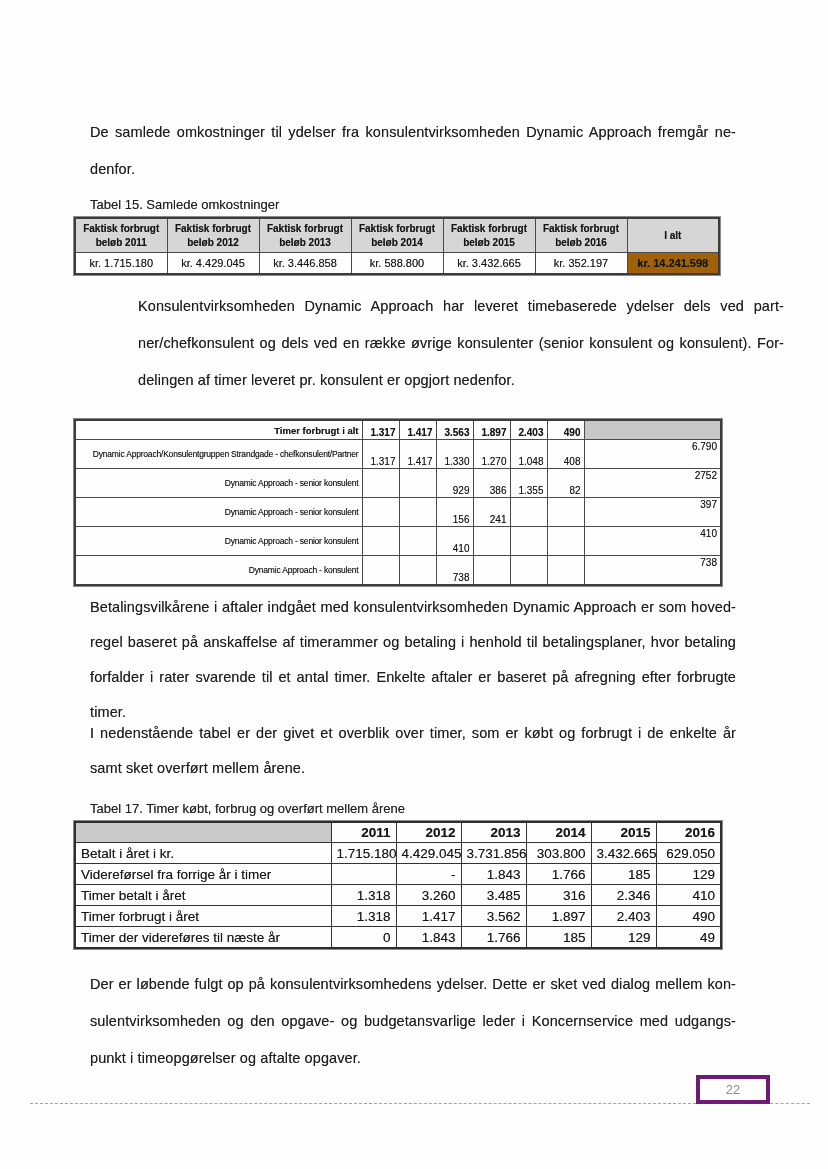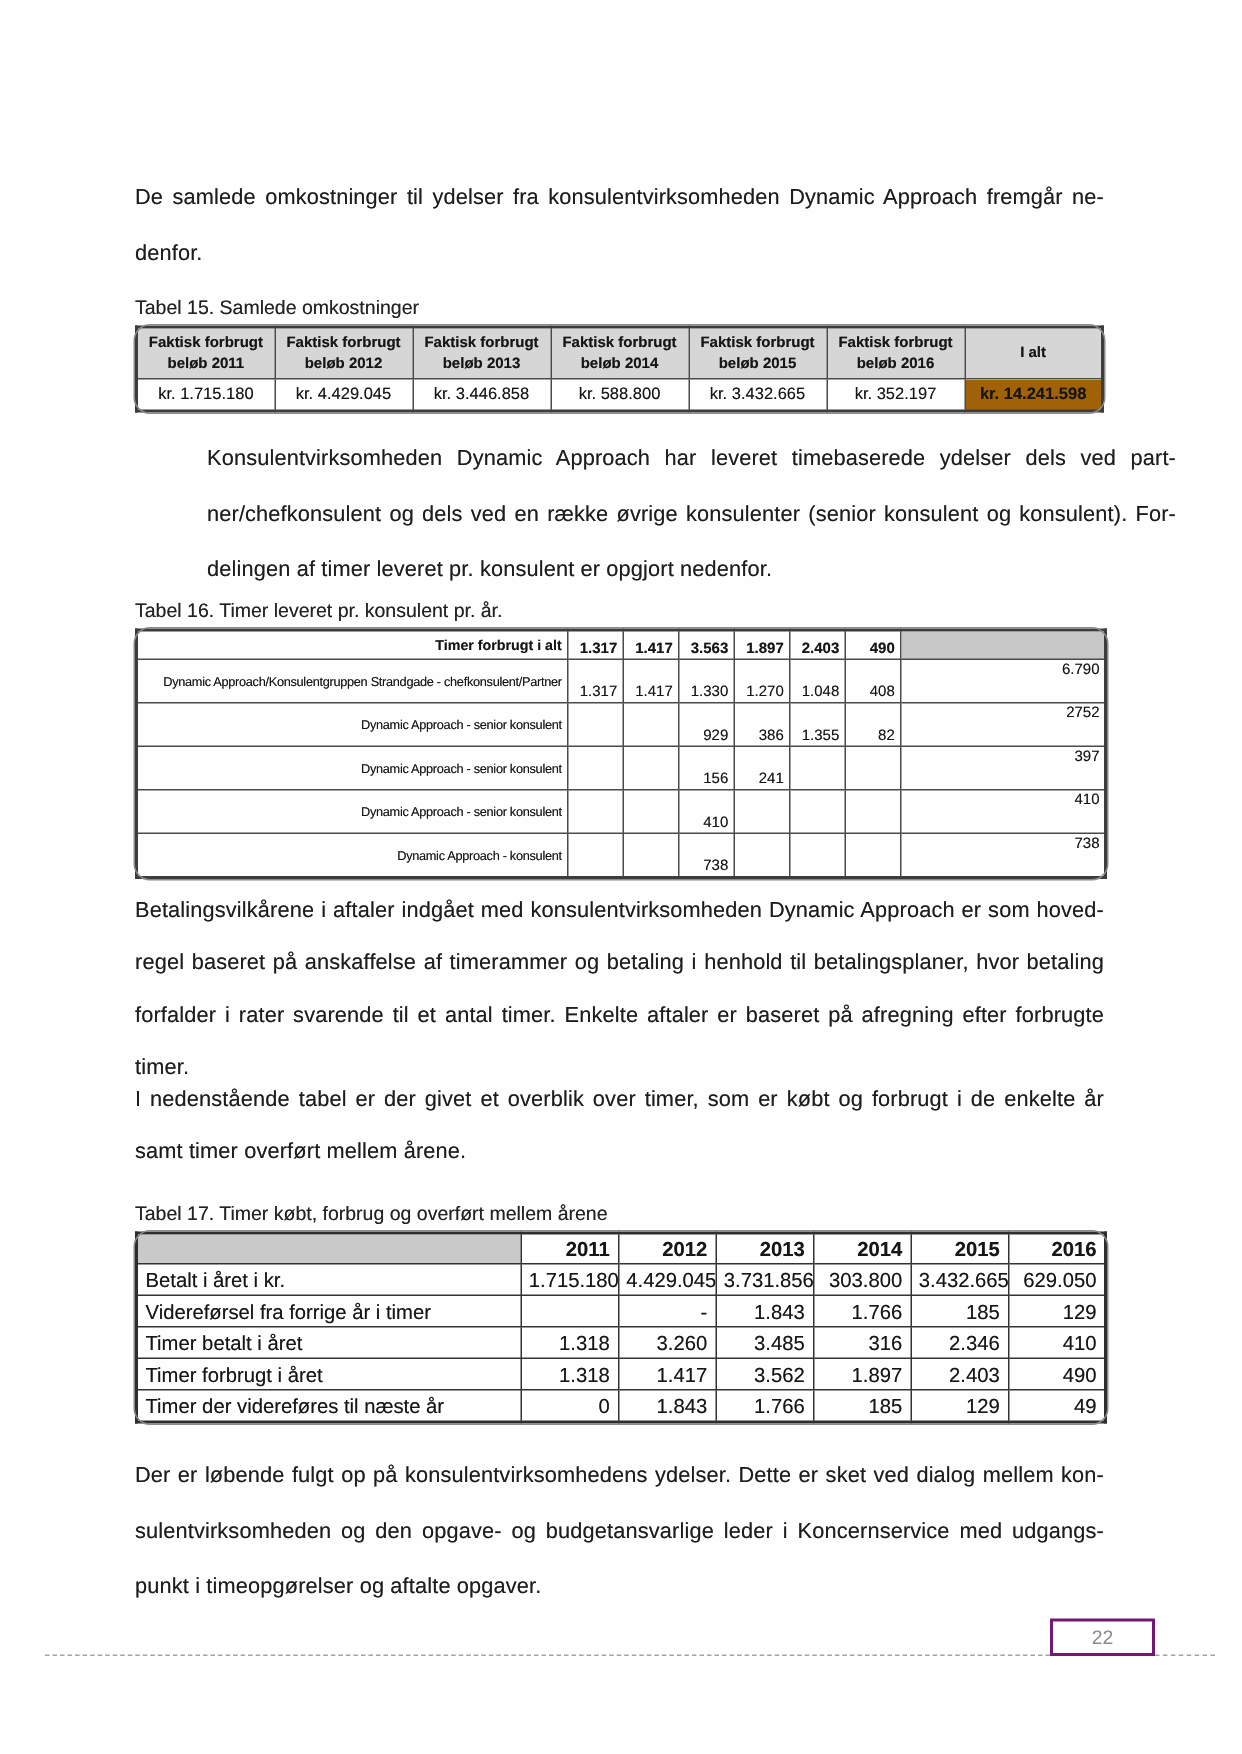--- a/index.html
+++ b/index.html
@@ -14,22 +14,22 @@
   .p2{top:288px;line-height:37px;margin-left:48px;}
   .p3{top:590px;line-height:35px;}
   .p4{top:716px;line-height:35px;}
   .p5{top:966px;line-height:37px;}
   
   .caption{position:absolute;left:90px;width:646px;font-size:13px;color:#222;}
   .cap15{top:197px;}
   .cap16{top:399px;}
   .cap17{top:801px;}
   
-  table{position:absolute;left:90px;width:646px;border-collapse:collapse;table-layout:fixed;
-        color:#161616;border-radius:10px;}
+  table{position:absolute;left:74px;width:646px;border-collapse:collapse;table-layout:fixed;
+        color:#161616;}
   td,th{border:1px solid #4a4a4a;overflow:hidden;}
   table{border:2px solid #3c3c3c;outline:1px solid #8a8a8a;}
   
   .t15{top:217px;}
   .t15 th{background:#d6d6d6;font-size:10px;font-weight:bold;text-align:center;
           padding:3px 2px;line-height:1.35;}
   .t15 td{font-size:11px;text-align:center;height:18px;padding:1px 2px;}
   .t15 td.total{background:#a16207;font-weight:bold;}
   
   .t16{top:419px;}
@@ -50,21 +50,21 @@
   .t17 th.blank{background:#c9c9c9;}
   .t17 td{font-size:13.5px;height:18px;padding:1px 5px;}
   .t17 td.lbl{text-align:left;white-space:nowrap;}
   .t17 td.num{text-align:right;}
   
   .footer{position:absolute;left:30px;right:18px;top:1080px;height:24px;
           display:flex;align-items:flex-end;}
   .dashseg{border-bottom:1px dashed #a3a3a3;height:1px;}
   .dashseg.l{flex:1;}
   .dashseg.r{width:40px;}
-  .pagebox{width:66px;height:21px;border:2px solid #701a75;background:#fff;
+  .pagebox{width:66px;height:21px;border:4px solid #701a75;background:#fff;
            color:#8c8c8c;font-size:13px;display:flex;align-items:center;justify-content:center;
            text-shadow:none;}
 </style>
 </head>
 <body>
 
 <div class="sheet">
 
   <div class="para p1">
     <span class="pline">De samlede omkostninger til ydelser fra konsulentvirksomheden Dynamic Approach fremgår ne-</span>
@@ -95,21 +95,20 @@
     </tr>
   </tbody>
     </table>
 
   <div class="para p2">
     <span class="pline">Konsulentvirksomheden Dynamic Approach har leveret timebaserede ydelser dels ved part-</span>
     <span class="pline">ner/chefkonsulent og dels ved en række øvrige konsulenter (senior konsulent og konsulent). For-</span>
     <span class="pline last">delingen af timer leveret pr. konsulent er opgjort nedenfor.</span>
   </div>
 
-  <div class="caption cap16">Tabel 16. Timer leveret pr. konsulent pr. år.</div>
 
   <table class="t16">
     <colgroup>
       <col style="width:287px">
         <col style="width:37px">
         <col style="width:37px">
         <col style="width:37px">
       <col style="width:37px">
         <col style="width:37px">
         <col style="width:37px">
@@ -181,21 +180,21 @@
 
   <div class="para p3">
     <span class="pline">Betalingsvilkårene i aftaler indgået med konsulentvirksomheden Dynamic Approach er som hoved-</span>
     <span class="pline">regel baseret på anskaffelse af timerammer og betaling i henhold til betalingsplaner, hvor betaling</span>
     <span class="pline">forfalder i rater svarende til et antal timer. Enkelte aftaler er baseret på afregning efter forbrugte</span>
     <span class="pline last">timer.</span>
   </div>
 
   <div class="para p4">
     <span class="pline">I nedenstående tabel er der givet et overblik over timer, som er købt og forbrugt i de enkelte år</span>
-    <span class="pline last">samt timer overført mellem årene.</span>
+    <span class="pline last">samt sket overført mellem årene.</span>
   </div>
 
   <div class="caption cap17">Tabel 17. Timer købt, forbrug og overført mellem årene</div>
 
   <table class="t17">
     <colgroup>
       <col style="width:256px">
         <col style="width:65px">
         <col style="width:65px">
         <col style="width:65px">

